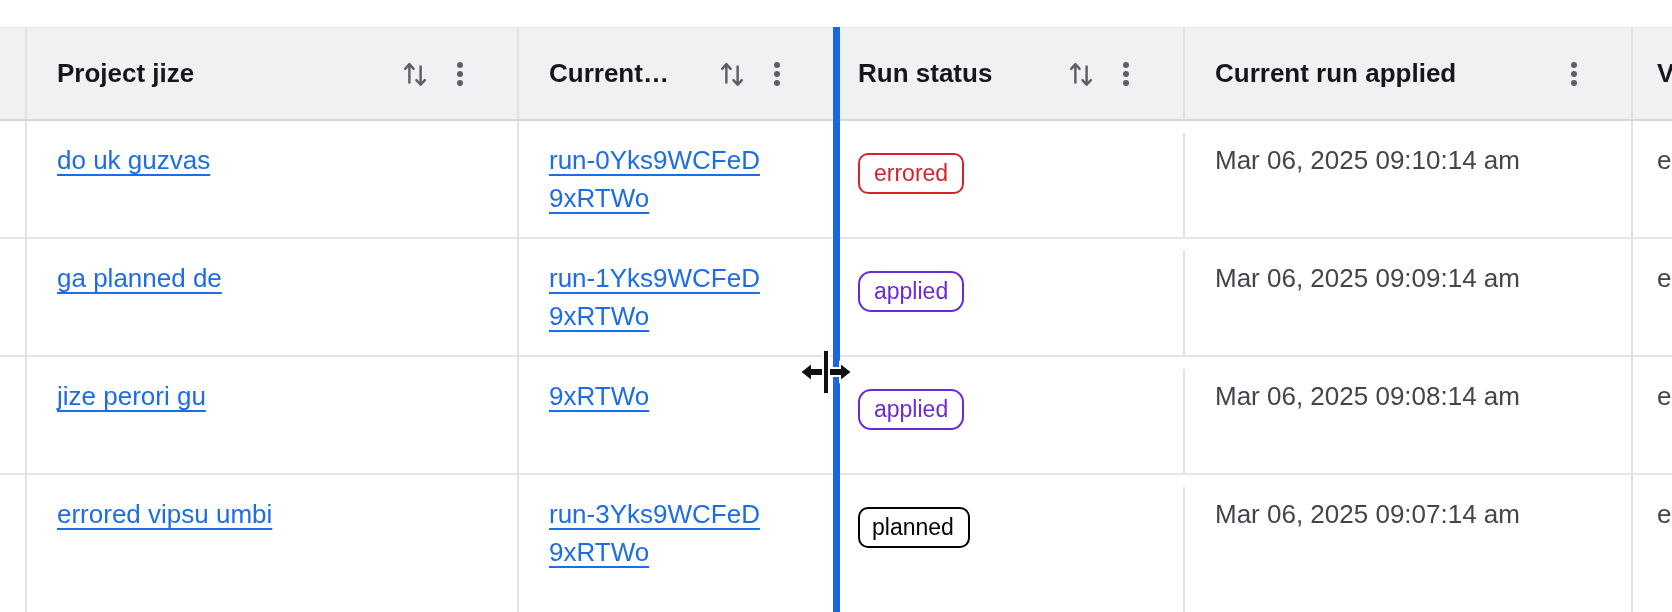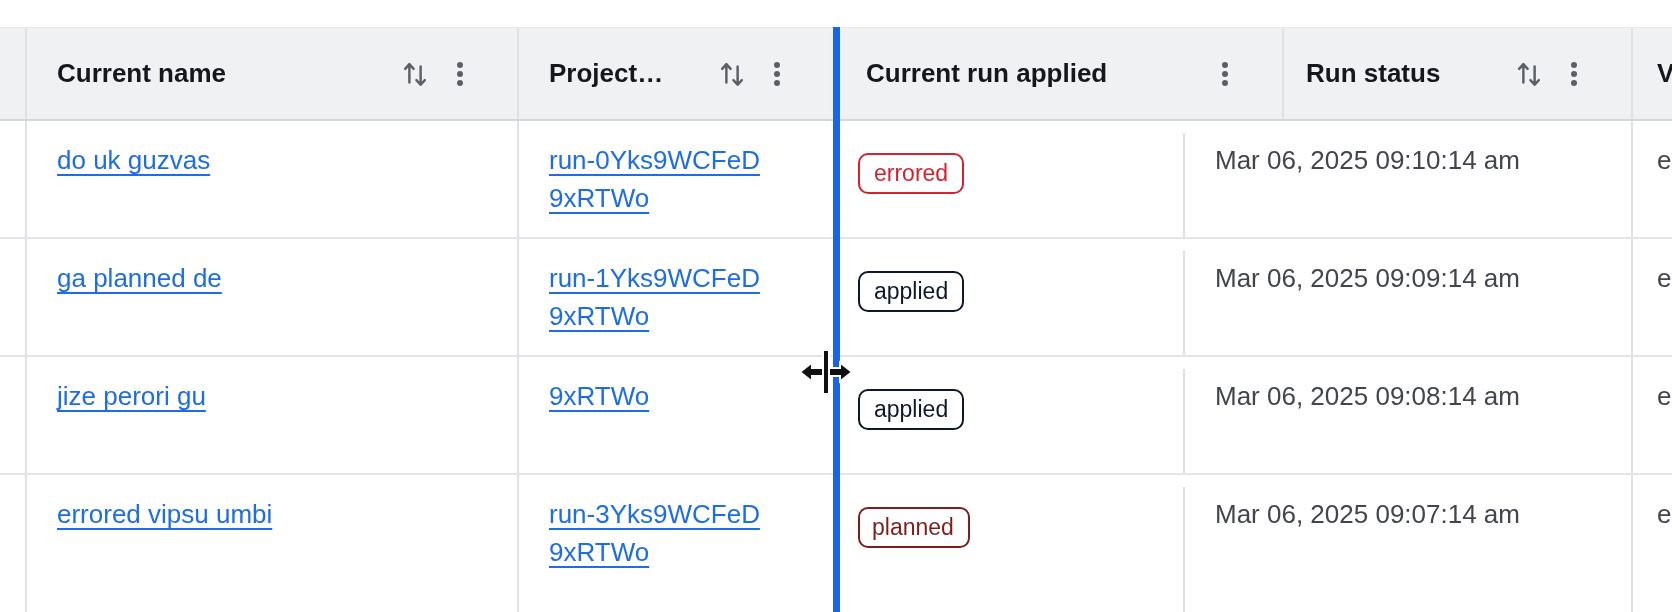--- a/index.html
+++ b/index.html
@@ -60,22 +60,22 @@
   .badge {
     display:inline-block;
     font-size:23px; line-height:29px;
     padding:4px 14px;
     border:2px solid currentColor;
     border-radius:10px;
     background:#ffffff;
     white-space:nowrap;
   }
   .badge-errored { color:#d2232e; }
-  .badge-applied { color:#0f172a; }
-  .badge-planned { color:#7f1d1d;padding-left:12px; }
+  .badge-applied { color:#6d28d9;border-radius:13px; }
+  .badge-planned { color:#000000;padding-left:12px; }
 
   
   .resize-line {
     position:absolute; left:833px; top:27px; width:7px; height:585px;
     background:#1966e0; z-index:5; cursor:col-resize;
   }
   
   .cursor-icon { position:absolute; left:799px; top:349px; width:54px; height:46px; z-index:6; pointer-events:none; }
 
   .icon-stroke { stroke:#5c5f66; stroke-width:2.6; fill:none; stroke-linecap:round; stroke-linejoin:round; }
@@ -100,58 +100,58 @@
 
 <div class="viewport">
   <div class="topstrip"></div>
 
   <div class="tbl">
 
     <div class="trow hrow">
       <div class="cell c0"></div>
 
       <div class="cell c1 hcell">
-        <span class="hlabel">Current name</span>
+        <span class="hlabel">Project jize</span>
         <span class="hicons">
           <svg class="sorticon" viewBox="0 0 28 32">
               <use href="#sort-glyph"></use>
             </svg>
           <svg class="dotsicon" viewBox="0 0 10 28">
               <use href="#dots-glyph"></use>
             </svg>
         </span>
       </div>
 
       <div class="cell c2 hcell">
-        <span class="hlabel">Project…</span>
+        <span class="hlabel">Current…</span>
         <span class="hicons">
           <svg class="sorticon" viewBox="0 0 28 32">
               <use href="#sort-glyph"></use>
             </svg>
-          <svg class="dotsicon" viewBox="0 0 10 28">
-              <use href="#dots-glyph"></use>
-            </svg>
-        </span>
-      </div>
-
-      <div class="cell c4 hcell">
-        <span class="hlabel">Current run applied</span>
-        <span class="hicons only-dots">
           <svg class="dotsicon" viewBox="0 0 10 28">
               <use href="#dots-glyph"></use>
             </svg>
         </span>
       </div>
 
       <div class="cell c3 hcell nopadleft">
         <span class="hlabel">Run status</span>
         <span class="hicons">
           <svg class="sorticon" viewBox="0 0 28 32">
               <use href="#sort-glyph"></use>
             </svg>
+          <svg class="dotsicon" viewBox="0 0 10 28">
+              <use href="#dots-glyph"></use>
+            </svg>
+        </span>
+      </div>
+
+      <div class="cell c4 hcell">
+        <span class="hlabel">Current run applied</span>
+        <span class="hicons only-dots">
           <svg class="dotsicon" viewBox="0 0 10 28">
               <use href="#dots-glyph"></use>
             </svg>
         </span>
       </div>
 
       <div class="cell c5 hcell" style="padding:0 0 0 24px">
         <span class="hlabel">V</span>
       </div>
     </div>

